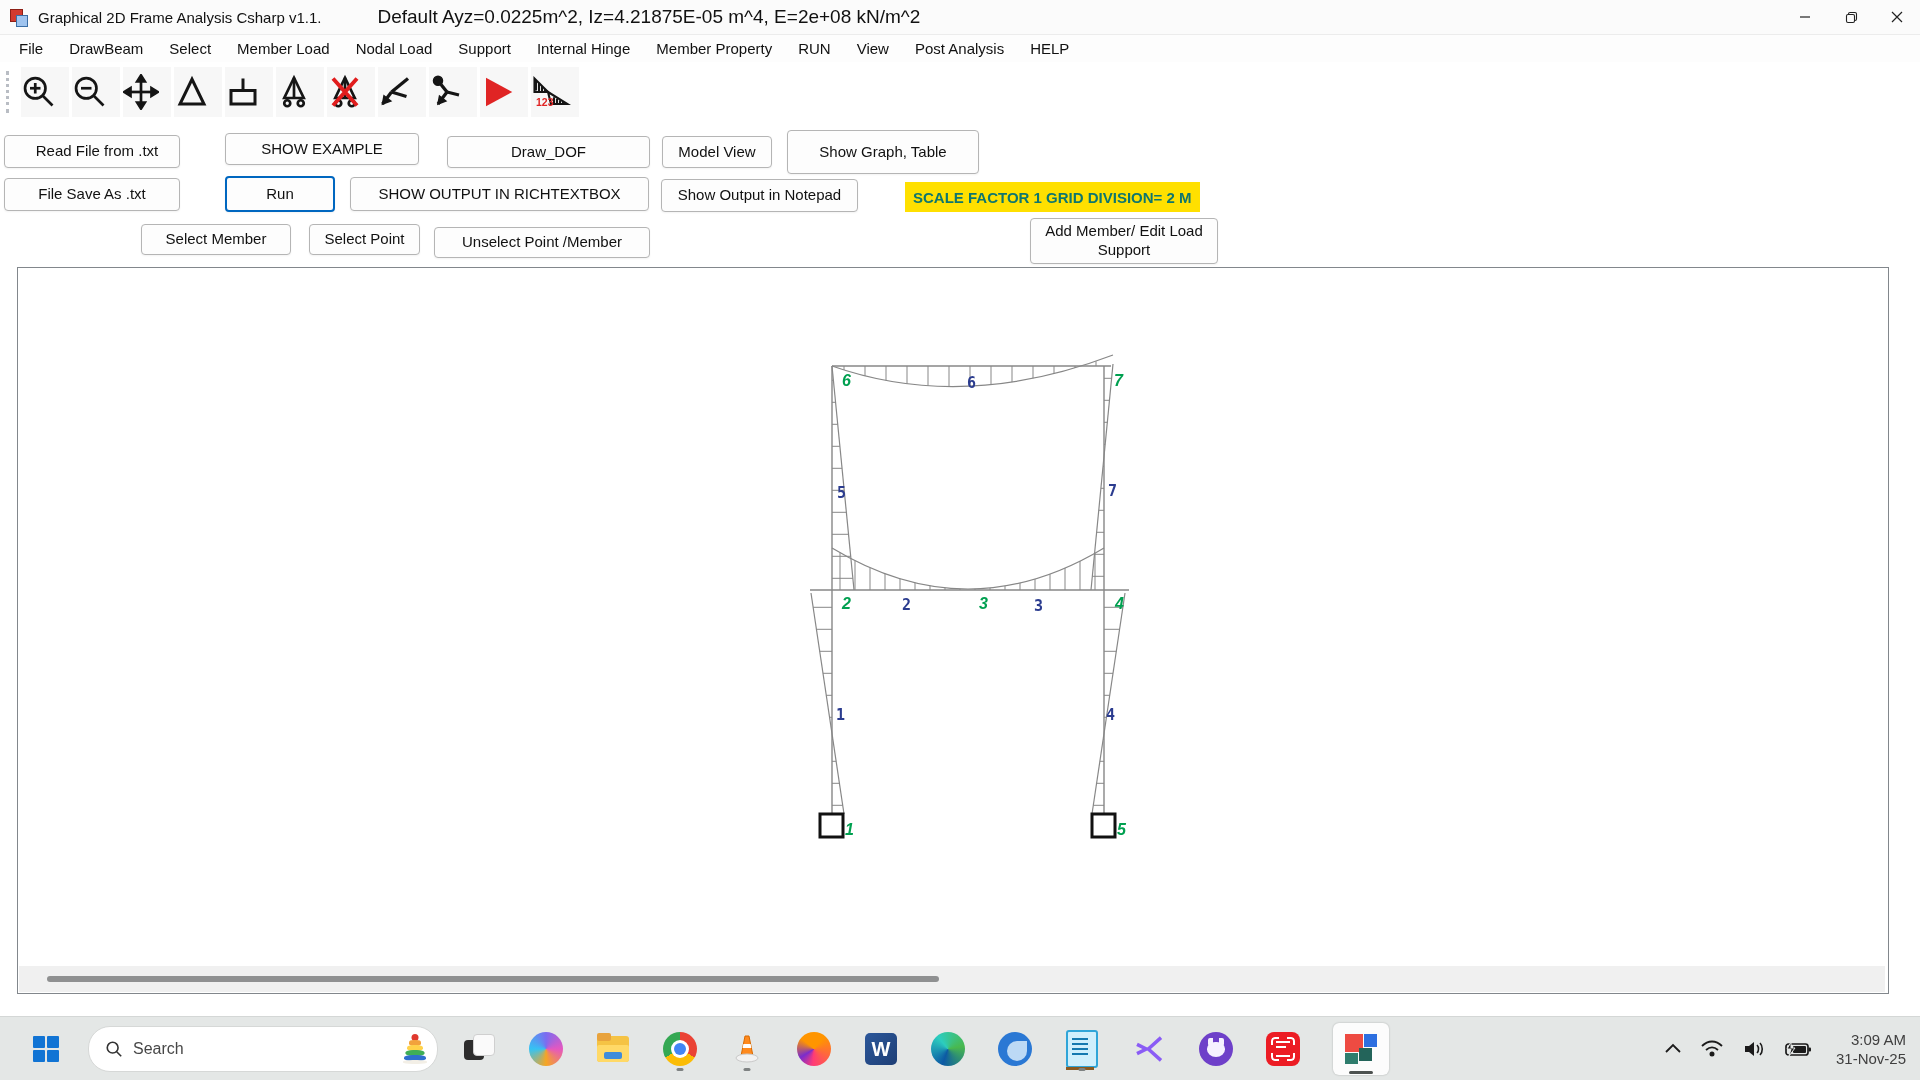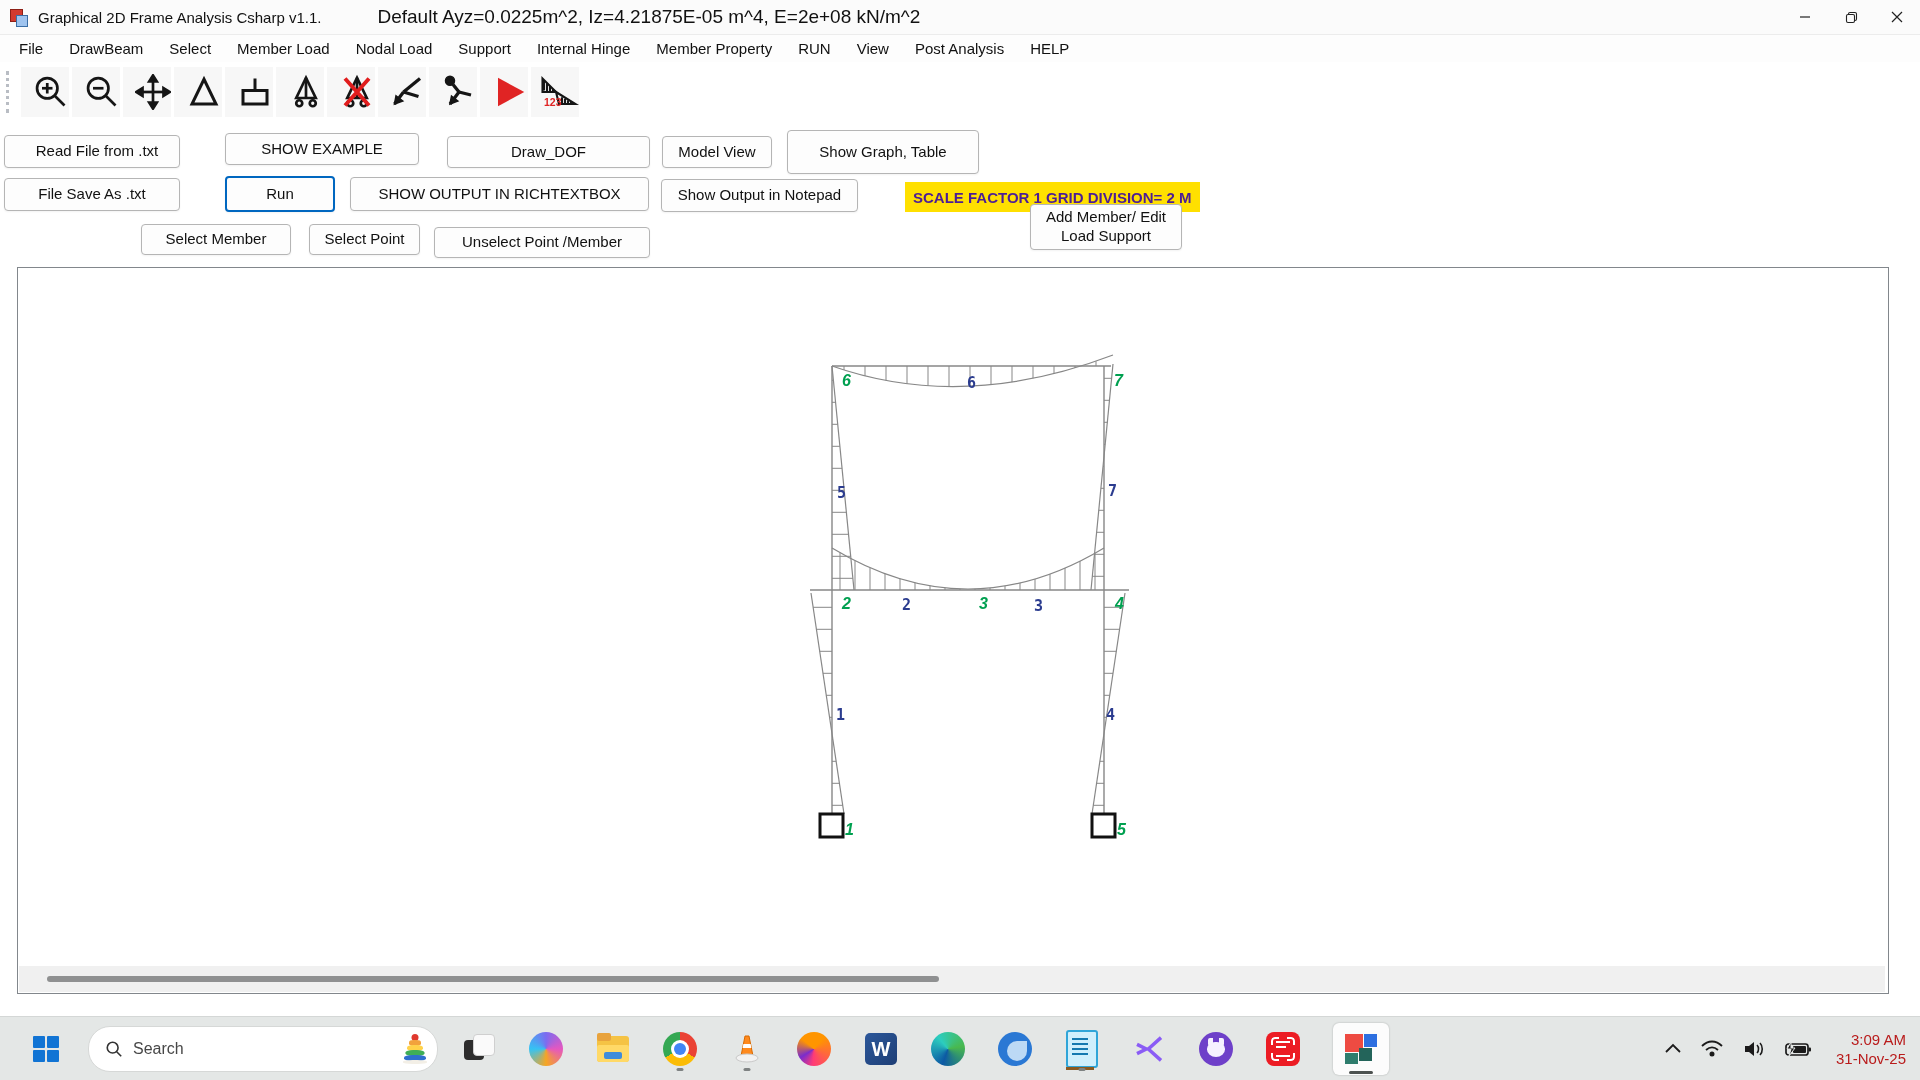--- a/index.html
+++ b/index.html
@@ -17,29 +17,29 @@
   .wincontrols{margin-left:auto;display:flex;height:34px;}
   .winbtn{width:46px;height:34px;display:flex;align-items:center;justify-content:center;font-size:15px;color:#222;}
   
   .menubar{position:absolute;left:0;top:35px;width:100%;height:27px;background:#fdfdfd;
            display:flex;align-items:center;padding-left:6px;font-size:15px;}
   .menu-item{padding:3px 13px;white-space:nowrap;}
   
   .toolbar{position:absolute;left:0;top:62px;width:100%;height:60px;background:#ffffff;
            display:flex;align-items:center;padding-left:6px;}
   .grip{width:6px;height:42px;border-left:3px dotted #b9bdc4;margin-right:6px;}
-  .tool{width:48px;height:50px;display:flex;align-items:center;justify-content:flex-end;
+  .tool{width:48px;height:50px;display:flex;align-items:center;justify-content:flex-start;
         background:#f7f7f7;margin-right:3px;border:none;padding:0;}
   .tool svg{display:block;}
   
   .btn{position:absolute;display:flex;align-items:center;justify-content:center;text-align:center;
        background:#fdfdfd;border:1px solid #b5b5b5;border-radius:4px;font-size:15px;color:#111;
        box-shadow:0 1px 2px rgba(0,0,0,.05);line-height:1.25;}
   .btn.focus{border:2px solid #0067c0;}
-  .scale-label{position:absolute;background:#ffe000;color:#4c1d95;font-size:15px;font-weight:bold;
+  .scale-label{position:absolute;background:#ffe000;color:#0f766e;font-size:15px;font-weight:bold;
                display:flex;align-items:center;padding:3px 8px;white-space:nowrap;}
   
   .canvas{position:absolute;left:17px;top:267px;width:1870px;height:725px;background:#ffffff;
           border:1px solid #82878c;}
   .hscroll-track{position:absolute;left:1px;bottom:1px;width:1866px;height:26px;background:#f0f0f0;}
   .hscroll-thumb{position:absolute;left:28px;top:10px;width:892px;height:6px;background:#8f9091;border-radius:3px;}
   
   .taskbar{position:absolute;left:0;top:1016px;width:1920px;height:64px;background:#e4e7e6;
            border-top:1px solid #d4d7d6;display:flex;align-items:center;}
   .startbtn{width:40px;height:40px;margin-left:26px;display:flex;align-items:center;justify-content:center;}
@@ -53,21 +53,21 @@
   .rundot{position:absolute;bottom:0px;left:50%;transform:translateX(-50%);width:7px;height:3px;border-radius:2px;background:#7e8282;}
   .activecard{width:56px;height:52px;background:#fcfcfc;border-radius:6px;box-shadow:0 0 2px rgba(0,0,0,.25);
               display:flex;align-items:center;justify-content:center;position:relative;}
   .activepill{position:absolute;bottom:1px;left:50%;transform:translateX(-50%);width:24px;height:3px;border-radius:2px;background:#4d5250;}
   .frameapp{width:32px;height:30px;position:relative;}
   .frameapp .q1{position:absolute;left:0;top:0;width:18px;height:18px;background:#ee4b42;}
   .frameapp .q2{position:absolute;left:19px;top:0;width:13px;height:13px;background:#2d6fe0;}
   .frameapp .q3{position:absolute;left:0;top:19px;width:13px;height:11px;background:#2f7d6d;}
   .frameapp .q4{position:absolute;left:14px;top:14px;width:13px;height:13px;background:#23645a;}
   .tray{margin-left:auto;display:flex;align-items:center;gap:18px;padding-right:14px;}
-  .clock{text-align:right;font-size:15px;line-height:19px;color:#b91c1c;margin-left:6px;}
+  .clock{text-align:right;font-size:15px;line-height:19px;color:#404040;margin-left:6px;}
   .folderico{width:32px;height:26px;position:relative;}
   .folderico .back{position:absolute;left:0;top:0;width:32px;height:26px;background:#f5c344;border-radius:3px;}
   .folderico .tab{position:absolute;left:0;top:-3px;width:14px;height:8px;background:#e8a33d;border-radius:2px;}
   .folderico .front{position:absolute;left:0;top:9px;width:32px;height:17px;background:#ffd967;border-radius:2px 2px 3px 3px;}
   .folderico .strip{position:absolute;left:7px;top:16px;width:18px;height:7px;background:#3f8cda;border-radius:2px;}
   .chromeico{width:34px;height:34px;border-radius:50%;position:relative;
      background:conic-gradient(#ea4335 0 120deg,#fbbc05 120deg 240deg,#34a853 240deg 360deg);}
   .chromeico::before{content:"";position:absolute;left:8px;top:8px;width:18px;height:18px;background:#fff;border-radius:50%;}
   .chromeico::after{content:"";position:absolute;left:11px;top:11px;width:12px;height:12px;background:#4285f4;border-radius:50%;}
   .copilotico{width:34px;height:34px;border-radius:50%;
@@ -257,21 +257,21 @@
 
   <button class="btn" style="left:4px;top:178px;width:176px;height:33px;">File Save As .txt</button>
   <button class="btn focus" style="left:225px;top:176px;width:110px;height:36px;">Run</button>
   <button class="btn" style="left:350px;top:177px;width:299px;height:34px;">SHOW OUTPUT IN RICHTEXTBOX</button>
   <button class="btn" style="left:661px;top:179px;width:197px;height:33px;">Show Output in Notepad</button>
   <div class="scale-label" style="left:905px;top:182px;height:24px;">SCALE FACTOR 1 GRID DIVISION= 2 M</div>
 
   <button class="btn" style="left:141px;top:224px;width:150px;height:31px;">Select Member</button>
   <button class="btn" style="left:309px;top:224px;width:111px;height:31px;">Select Point</button>
   <button class="btn" style="left:434px;top:227px;width:216px;height:31px;">Unselect Point /Member</button>
-  <button class="btn" style="left:1030px;top:204px;width:152px;height:46px;padding:2px 1px;">Add Member/ Edit Load Support</button>
+  <button class="btn" style="left:1030px;top:218px;width:188px;height:46px;padding:2px 1px;">Add Member/ Edit Load Support</button>
 
   <div class="canvas">
     <svg id="frame-svg" width="1868" height="695">
         <path d="M814,98 Q945,144 1095,87" fill="none" stroke="#878787" stroke-width="1.2"></path>
         <line x1="826" y1="98" x2="826" y2="102.00029513888889" stroke="#878787" stroke-width="1"></line>
         <line x1="847" y1="98" x2="847" y2="107.890625" stroke="#878787" stroke-width="1"></line>
         <line x1="868" y1="98" x2="868" y2="112.48987847222223" stroke="#878787" stroke-width="1"></line>
         <line x1="889" y1="98" x2="889" y2="115.65612847222224" stroke="#878787" stroke-width="1"></line>
         <line x1="910" y1="98" x2="910" y2="117.74118055555554" stroke="#878787" stroke-width="1"></line>
         <line x1="931" y1="98" x2="931" y2="118.52555555555556" stroke="#878787" stroke-width="1"></line>

